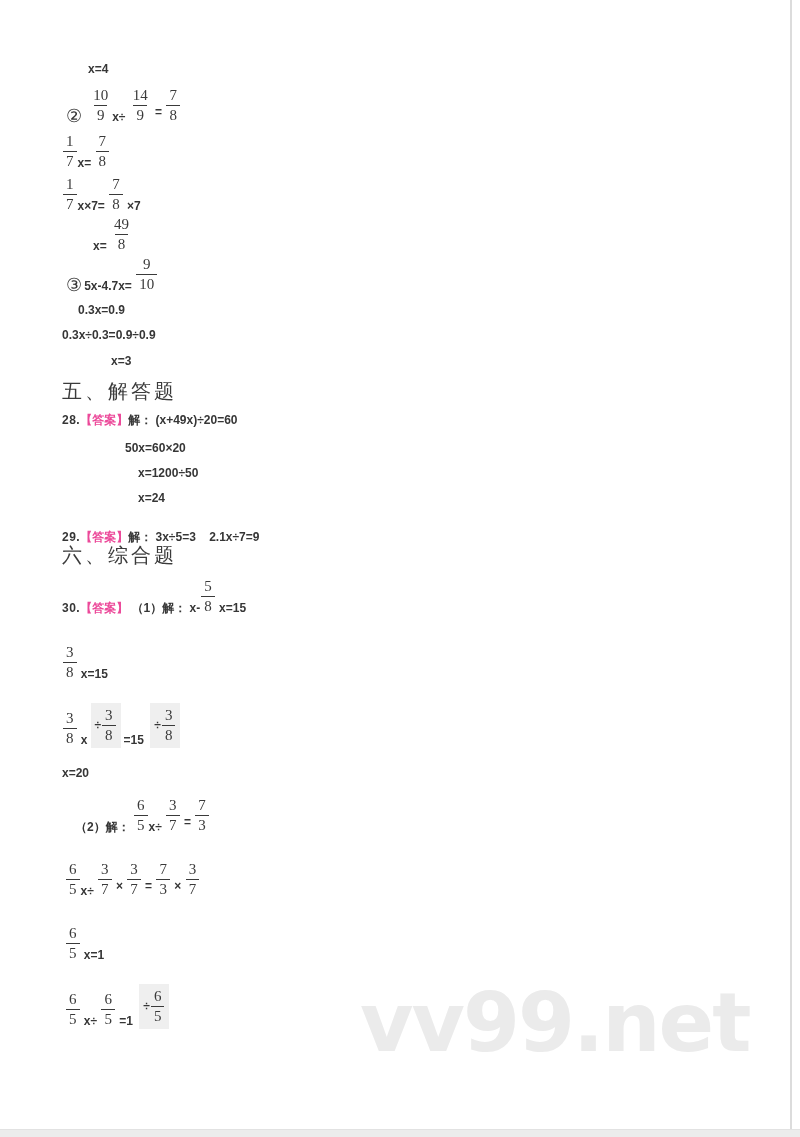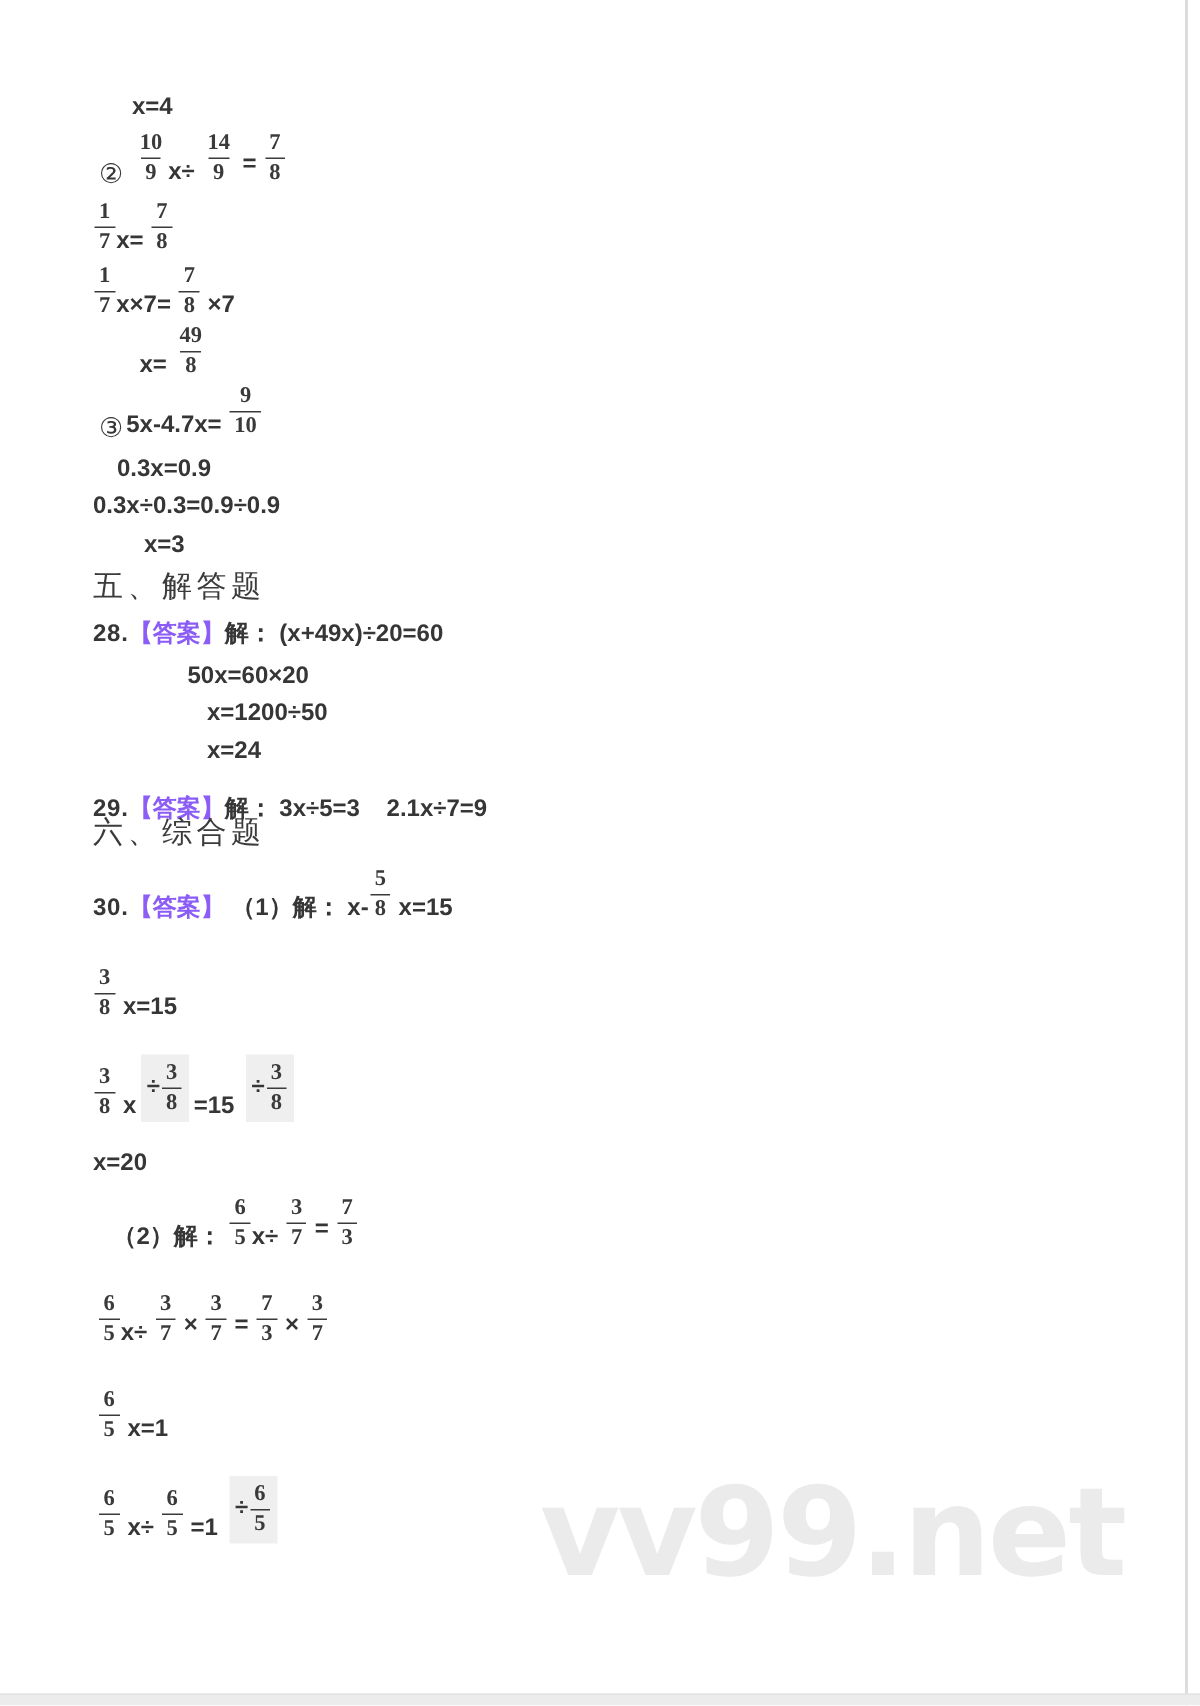--- a/index.html
+++ b/index.html
@@ -5,33 +5,33 @@
   html,body{margin:0;padding:0;background:#ffffff;}
   .page{
     position:relative;width:800px;height:1137px;background:#ffffff;
     overflow:hidden;font-family:"Liberation Sans",sans-serif;
   }
   .line{
     position:absolute;display:flex;align-items:flex-end;
     white-space:pre;color:#363636;
   }
   .t{
-    font-size:16px;font-weight:bold;line-height:1.25;
+    font-size:12px;font-weight:bold;line-height:1.25;
     font-family:"Liberation Sans",sans-serif;
   }
   .hd{
     font-weight:normal;font-size:20px;letter-spacing:3px;color:#3b3b3b;
   }
   .num{letter-spacing:0.5px;}
-  .blue{color:#8b5cf6;}
+  .blue{color:#ec4899;}
   .circ{font-size:18px;font-weight:normal;line-height:1;margin-right:2px;}
   .r{margin-bottom:5px;}
   .f{
     display:inline-flex;flex-direction:column;align-items:center;
-    font-family:"Liberation Serif",serif;font-weight:bold;
+    font-family:"Liberation Serif",serif;font-weight:normal;
     font-size:15px;line-height:1.25;margin:0 1px;color:#3a3a3a;
   }
   .f .n{padding:0 3px;}
   .f .d{border-top:1px solid #3a3a3a;padding:0 3px;}
   .hl{
     display:inline-flex;align-items:center;background:#efefef;
     padding:3px 4px;margin:0 3px;
   }
   .watermark{
     position:absolute;left:360px;top:982px;
@@ -53,21 +53,21 @@
 <div class="page">
   <div id="content">
       <div class="line" style="left: 88px; top: 62px;"><span class="t">x=4</span></div>
       <div class="line" style="left: 66px; top: 86px;"><span class="t circ">② </span><span class="f"><span class="n">10</span><span class="d">9</span></span><span class="t">x÷ </span><span class="f"><span class="n">14</span><span class="d">9</span></span><span class="t r"> = </span><span class="f"><span class="n">7</span><span class="d">8</span></span></div>
       <div class="line" style="left: 62px; top: 132px;"><span class="f"><span class="n">1</span><span class="d">7</span></span><span class="t">x= </span><span class="f"><span class="n">7</span><span class="d">8</span></span></div>
       <div class="line" style="left: 62px; top: 175px;"><span class="f"><span class="n">1</span><span class="d">7</span></span><span class="t">x×7= </span><span class="f"><span class="n">7</span><span class="d">8</span></span><span class="t"> ×7</span></div>
       <div class="line" style="left: 93px; top: 215px;"><span class="t">x= </span><span class="f"><span class="n">49</span><span class="d">8</span></span></div>
       <div class="line" style="left: 66px; top: 255px;"><span class="t circ">③</span><span class="t">5x-4.7x= </span><span class="f"><span class="n">9</span><span class="d">10</span></span></div>
       <div class="line" style="left: 78px; top: 303px;"><span class="t">0.3x=0.9</span></div>
       <div class="line" style="left: 62px; top: 328px;"><span class="t">0.3x÷0.3=0.9÷0.9</span></div>
-      <div class="line" style="left: 96px; top: 354px;"><span class="t">x=3</span></div>
+      <div class="line" style="left: 111px; top: 354px;"><span class="t">x=3</span></div>
       <div class="line" style="left: 62px; top: 379px;"><span class="t hd">五、解答题</span></div>
       <div class="line" style="left: 62px; top: 413px; justify-content: space-between;"><span class="t num">28.</span><span class="t blue">【答案】</span><span class="t">解： (x+49x)÷20=60</span></div>
       <div class="line" style="left: 125px; top: 441px;"><span class="t">50x=60×20</span></div>
       <div class="line" style="left: 138px; top: 466px;"><span class="t">x=1200÷50</span></div>
       <div class="line" style="left: 138px; top: 491px;"><span class="t">x=24</span></div>
       <div class="line" style="left: 62px; top: 516px; margin-top: 14px;"><span class="t num">29.</span><span class="t blue">【答案】</span><span class="t">解： 3x÷5=3    2.1x÷7=9</span></div>
       <div class="line" style="left: 62px; top: 543px;"><span class="t hd">六、综合题</span></div>
       <div class="line" style="left: 62px; top: 577px;"><span class="t num">30.</span><span class="t blue">【答案】 </span><span class="t">（1）解： x-</span><span class="f"><span class="n">5</span><span class="d">8</span></span><span class="t"> x=15</span></div>
       <div class="line" style="left: 62px; top: 643px;"><span class="f"><span class="n">3</span><span class="d">8</span></span><span class="t"> x=15</span></div>
       <div class="line" style="left: 62px; top: 703px;"><span class="f"><span class="n">3</span><span class="d">8</span></span><span class="t"> x</span><span class="hl"><span class="t">÷</span><span class="f"><span class="n">3</span><span class="d">8</span></span></span><span class="t">=15 </span><span class="hl"><span class="t">÷</span><span class="f"><span class="n">3</span><span class="d">8</span></span></span></div>

